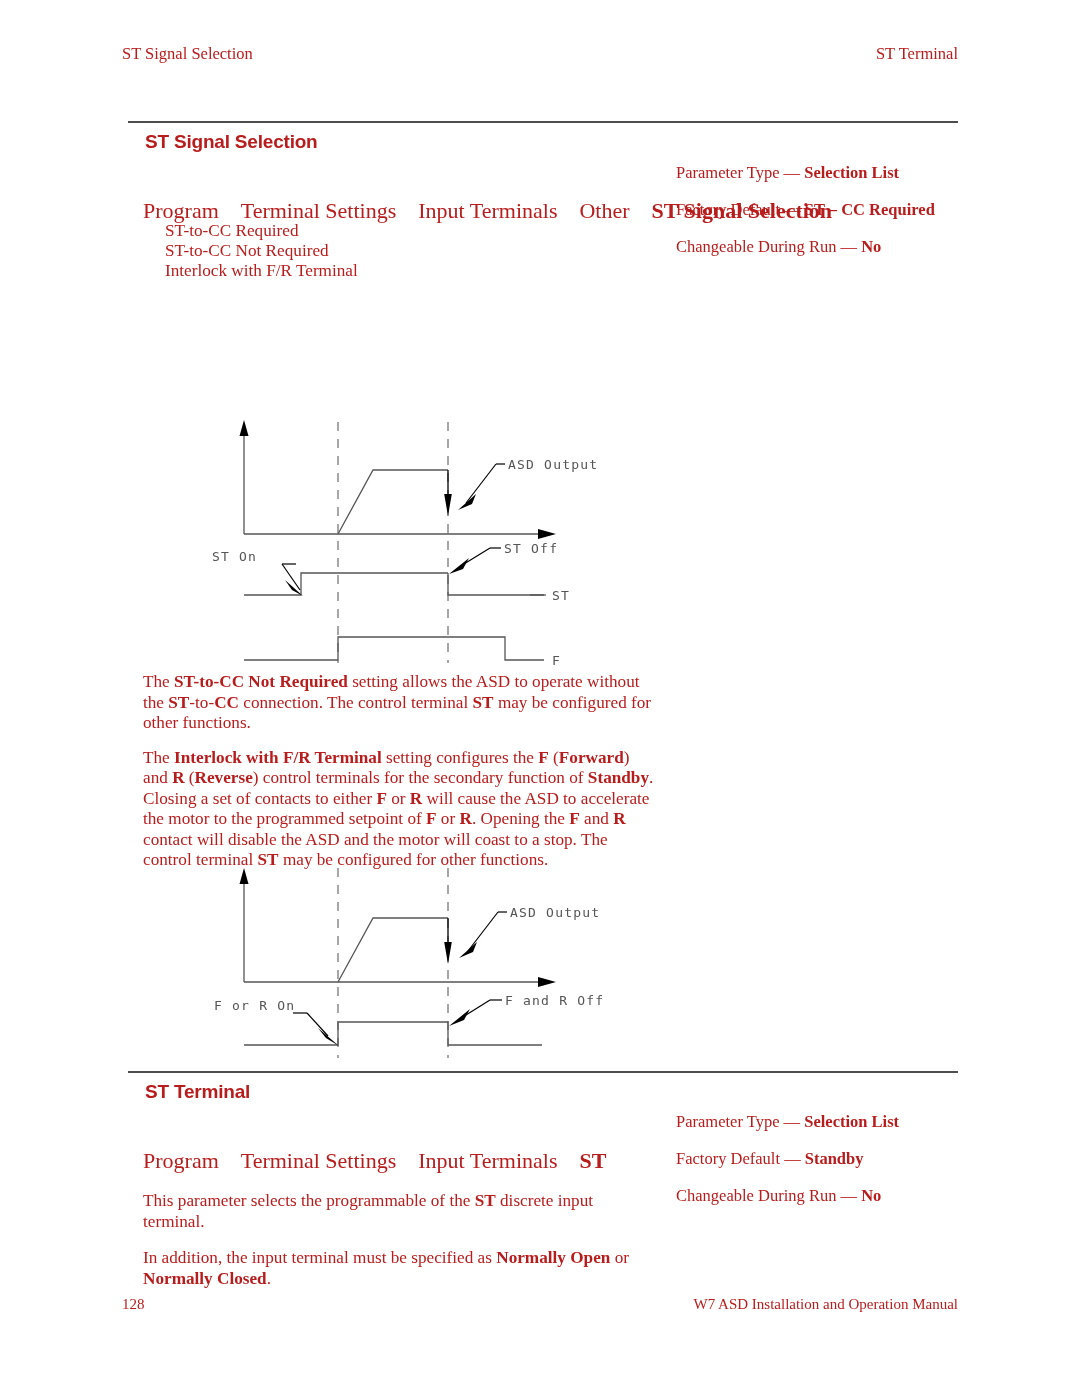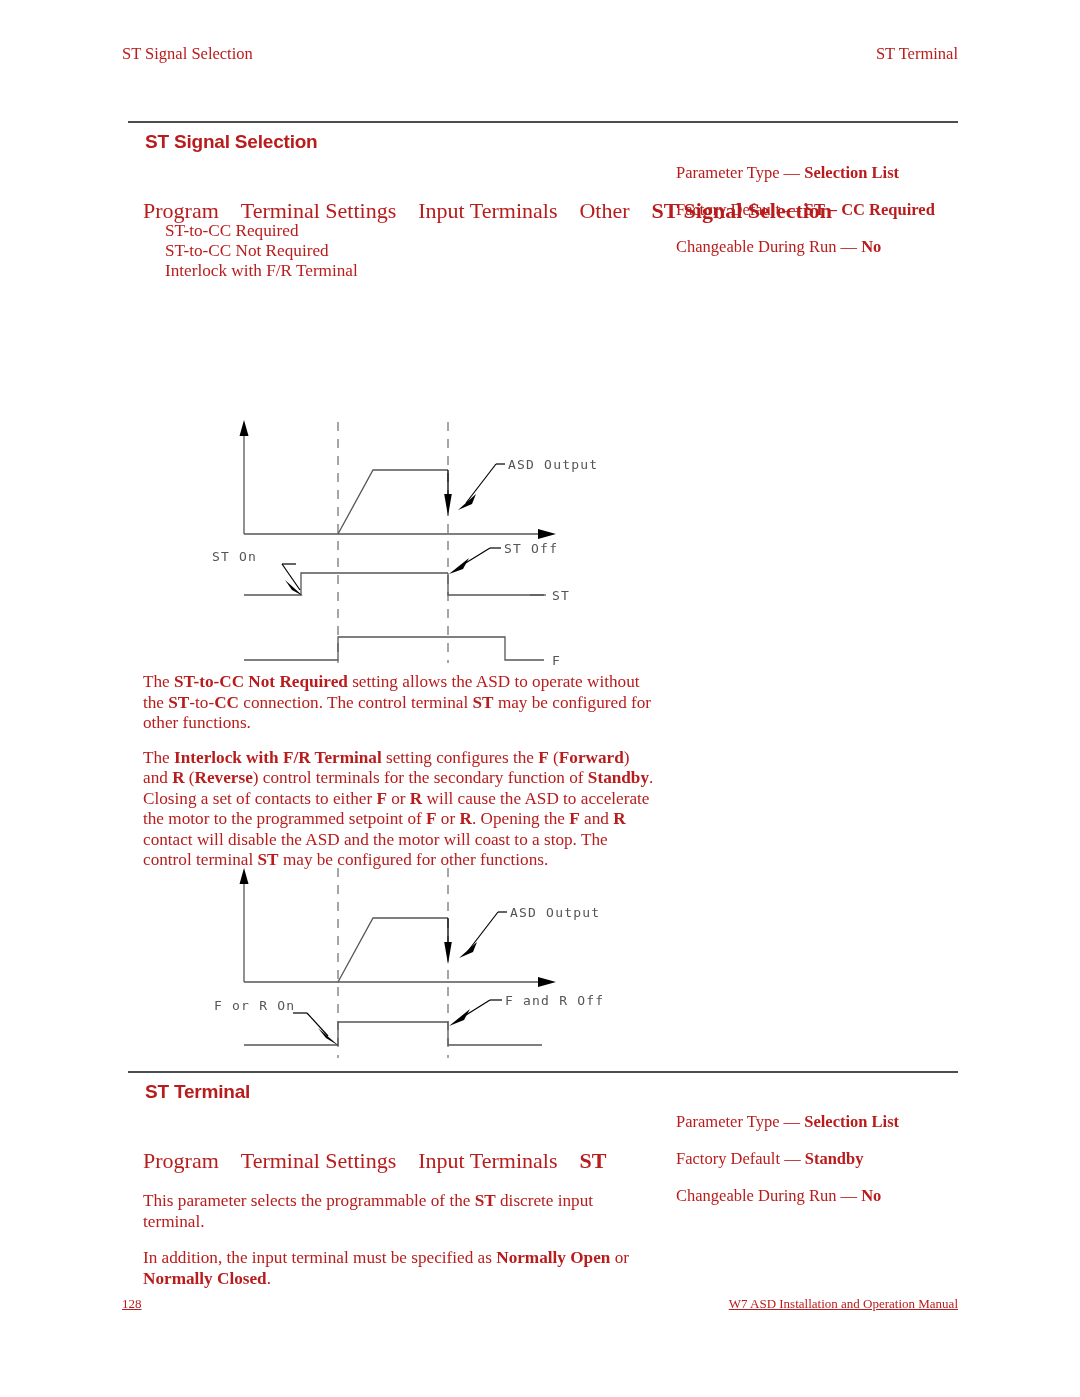--- a/index.html
+++ b/index.html
@@ -116,22 +116,21 @@
   }
 
   
   .footer {
     position: absolute;
     top: 1296px;
     left: 122px;
     right: 122px;
     display: flex;
     justify-content: space-between;
-    font-size: 13px;
-    text-decoration: underline;
+    font-size: 15px;
   }
 </style>
 </head>
 <body>
 
 <div class="page">
 
   <div class="runhead">
     <span>ST Signal Selection</span>
     <span>ST Terminal</span>

